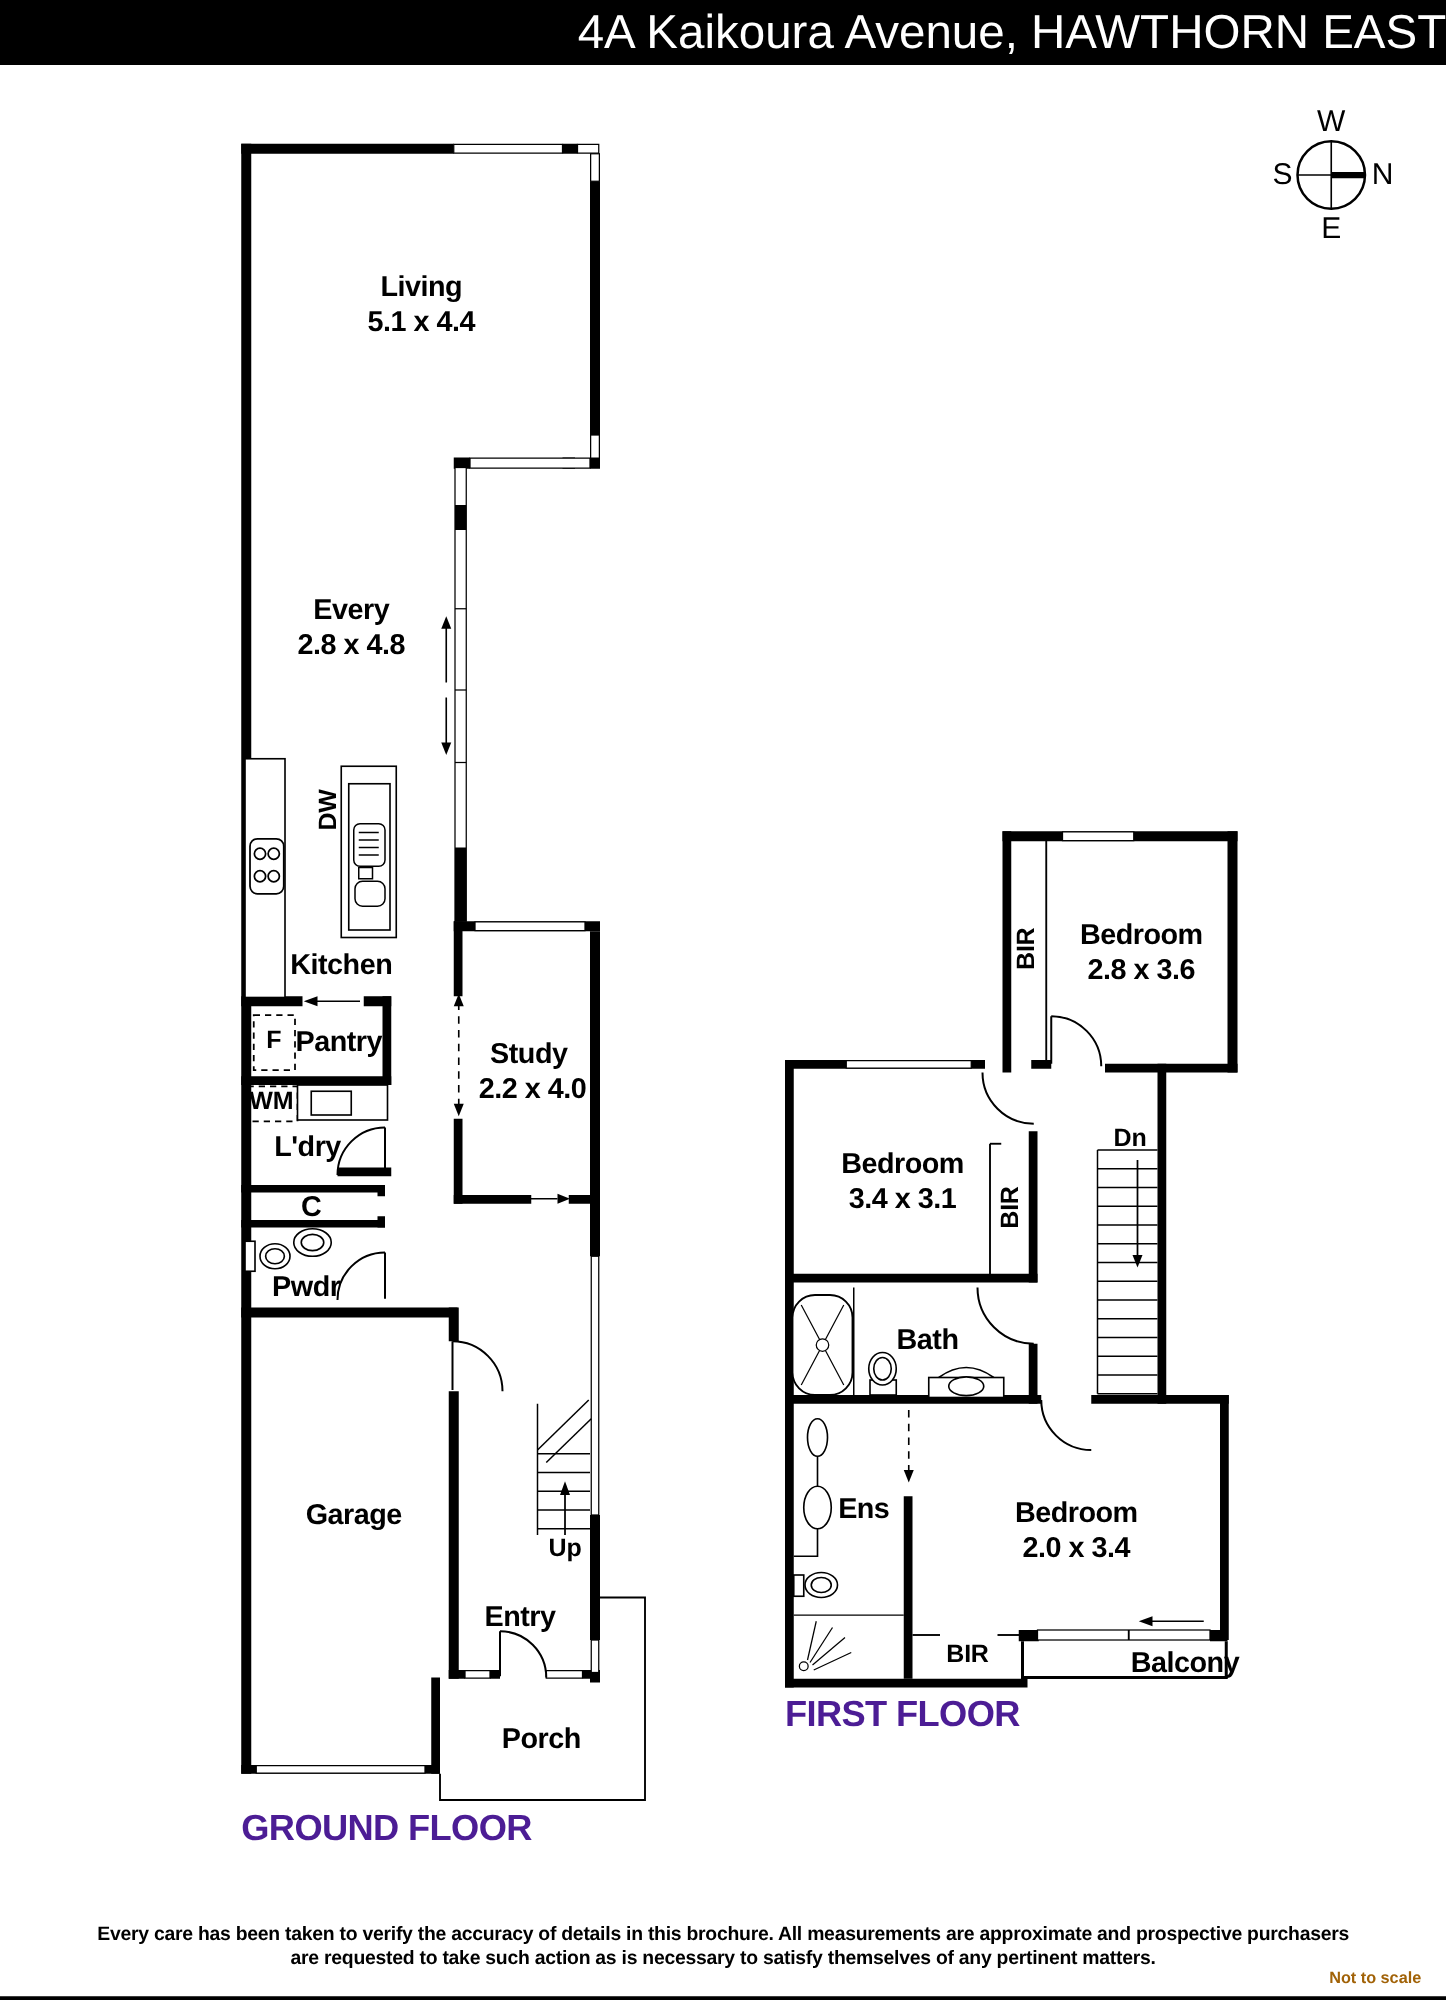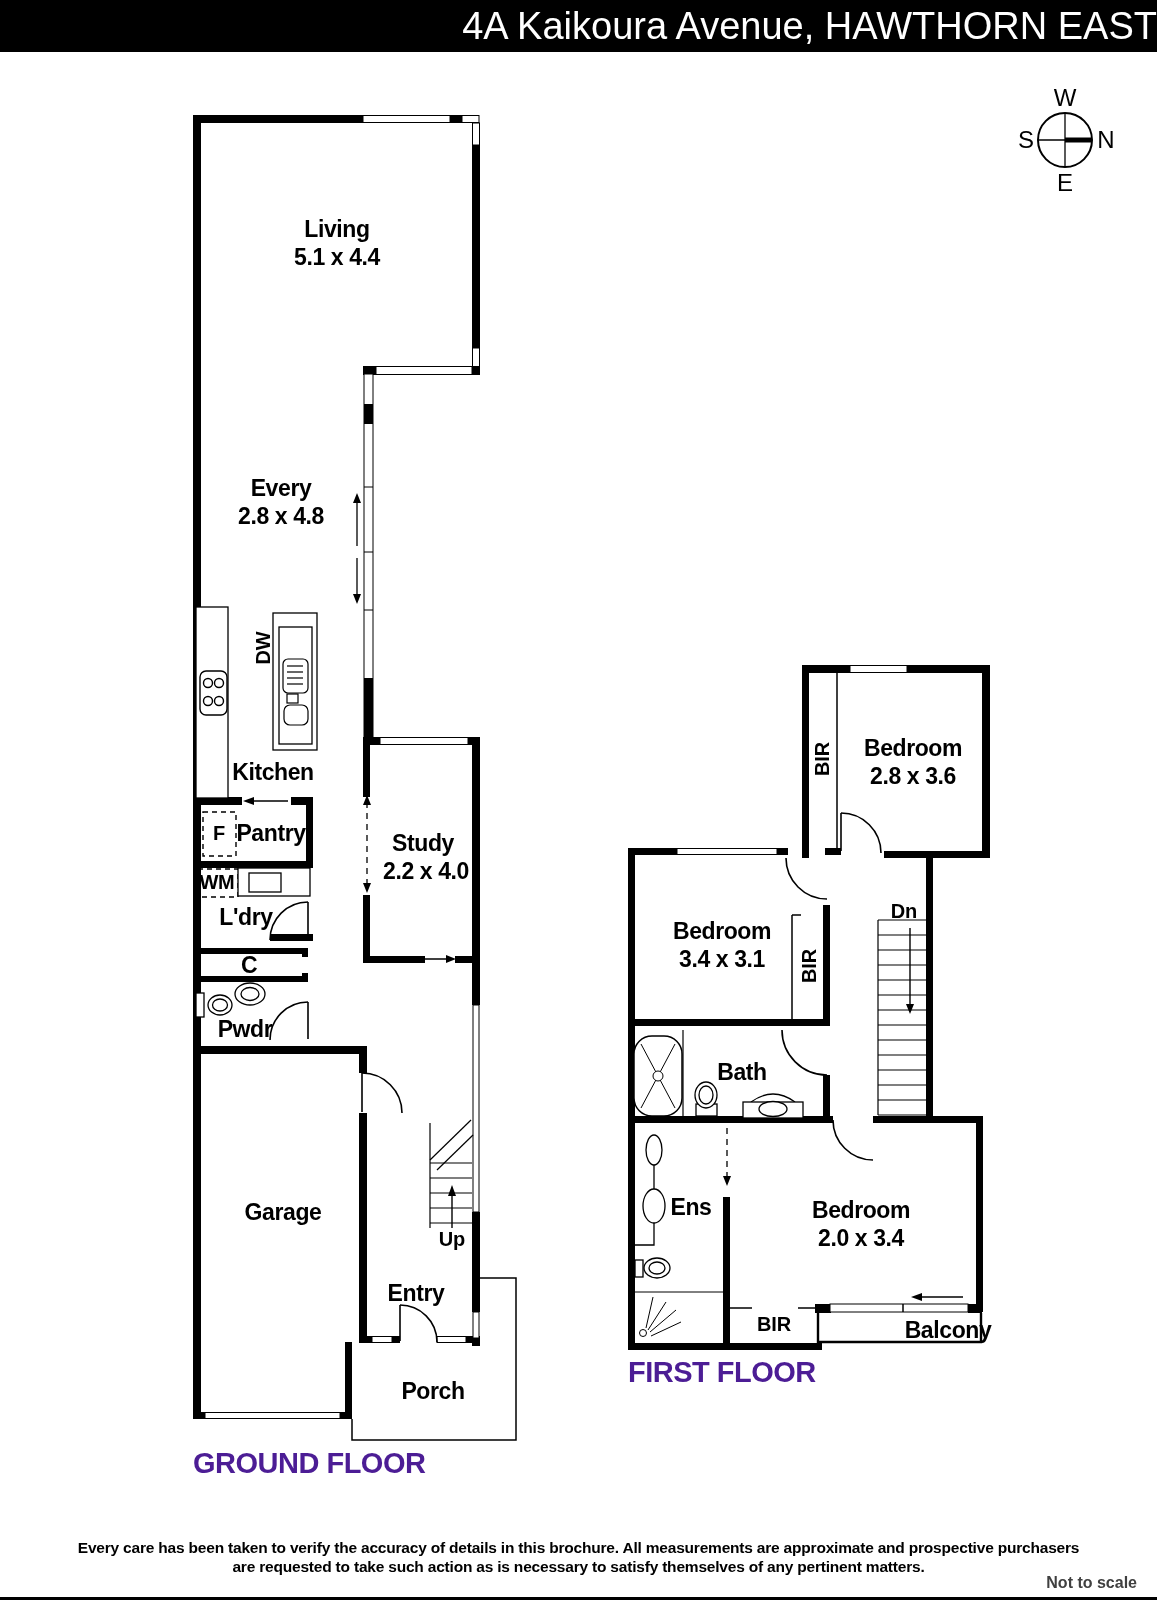--- a/index.html
+++ b/index.html
@@ -11,21 +11,21 @@
   svg.plan{position:absolute;left:0;top:0;}
   .lbl{position:absolute;transform:translate(-50%,-50%);font-weight:bold;font-size:23px;
        color:#000;white-space:nowrap;letter-spacing:-0.4px;}
   .lbl.sm{font-size:20px;letter-spacing:-0.2px;}
   .lbl.rot{transform:translate(-50%,-50%) rotate(-90deg);}
   .lbl.compass{font-size:24px;font-weight:normal;letter-spacing:0;}
   .floor-title{position:absolute;font-weight:bold;font-size:29px;color:#4c1d95;
                letter-spacing:-0.5px;white-space:nowrap;}
   .footer-line{position:absolute;left:50%;transform:translateX(-50%);font-size:15.5px;
                font-weight:bold;color:#000;white-space:nowrap;letter-spacing:-0.2px;}
-  .scale-note{position:absolute;right:20px;top:1574px;font-size:16px;font-weight:bold;color:#404040;}
+  .scale-note{position:absolute;right:20px;top:1574px;font-size:13px;font-weight:bold;color:#a16207;}
   .bottombar{position:absolute;left:0;bottom:0;width:100%;height:3px;background:#000;}
 </style>
 </head>
 <body>
 
 <div class="canvas">
 
   <div class="titlebar">
     <span class="t">4A Kaikoura Avenue, HAWTHORN EAST</span>
   </div>

